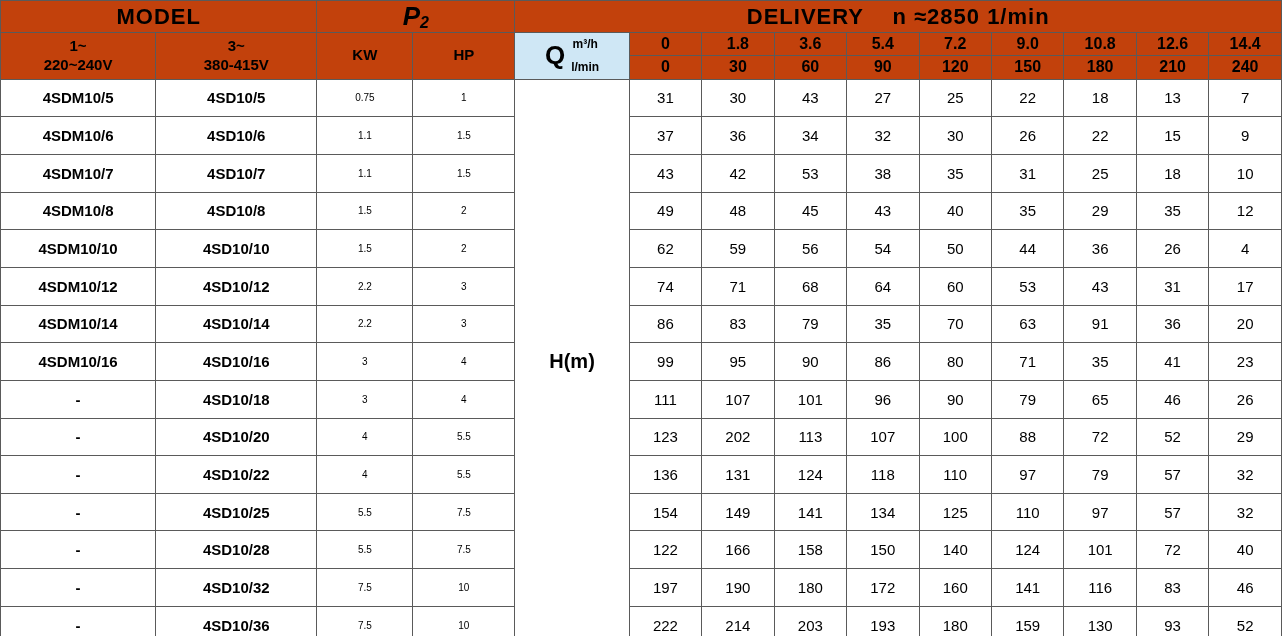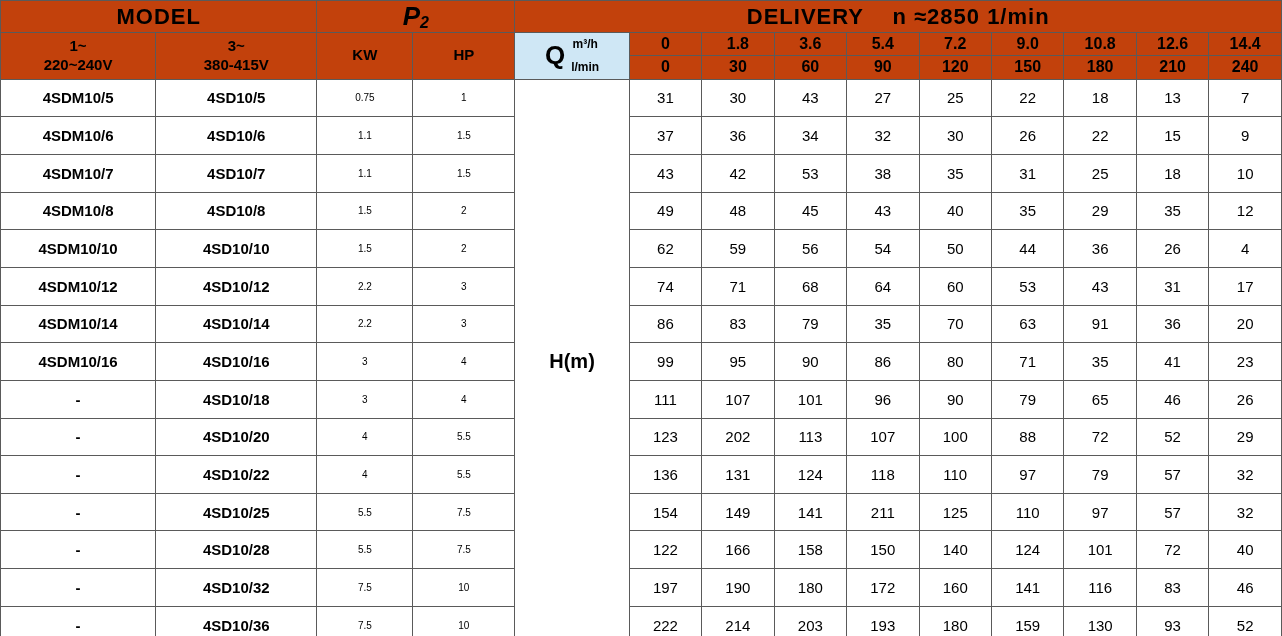--- a/index.html
+++ b/index.html
@@ -348,21 +348,21 @@
       <td class="dataval">32</td>
     </tr>
     <tr class="row-h">
       <td class="dash">-</td>
       <td class="model2">4SD10/25</td>
       <td class="kwhp">5.5</td>
       <td class="kwhp">7.5</td>
       <td class="dataval">154</td>
       <td class="dataval">149</td>
       <td class="dataval">141</td>
-      <td class="dataval">211</td>
+      <td class="dataval">134</td>
       <td class="dataval">125</td>
       <td class="dataval">110</td>
       <td class="dataval">97</td>
       <td class="dataval">57</td>
       <td class="dataval">32</td>
     </tr>
     <tr class="row-h">
       <td class="dash">-</td>
       <td class="model2">4SD10/28</td>
       <td class="kwhp">5.5</td>

